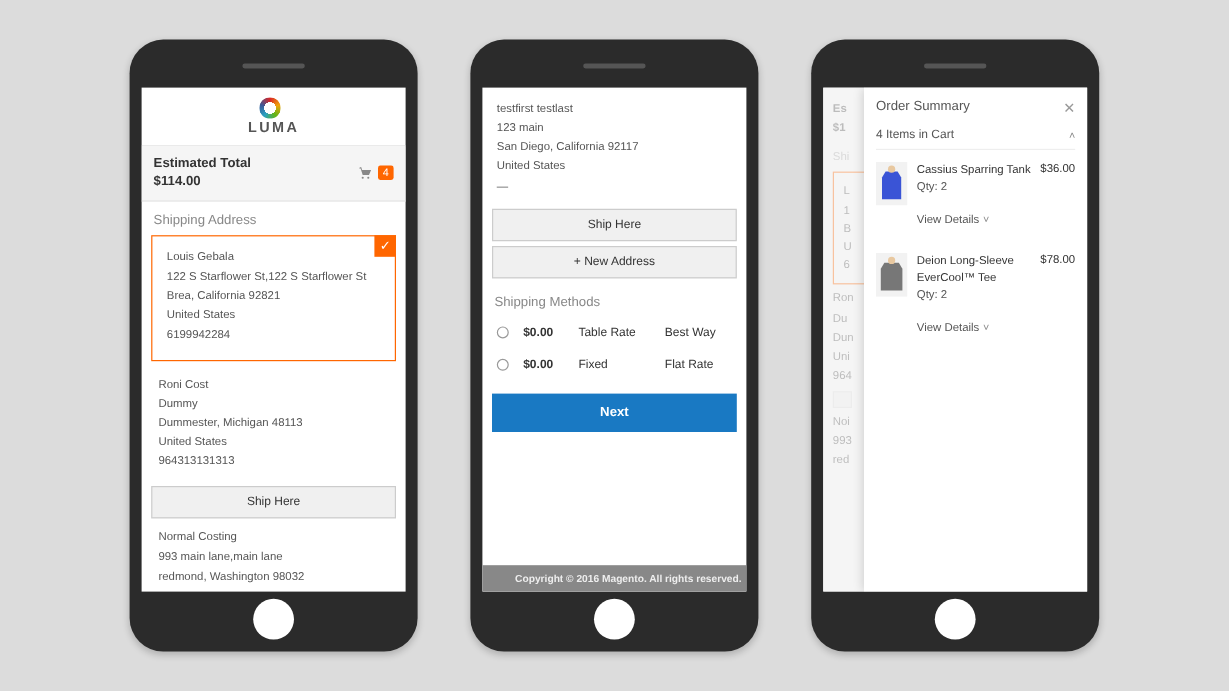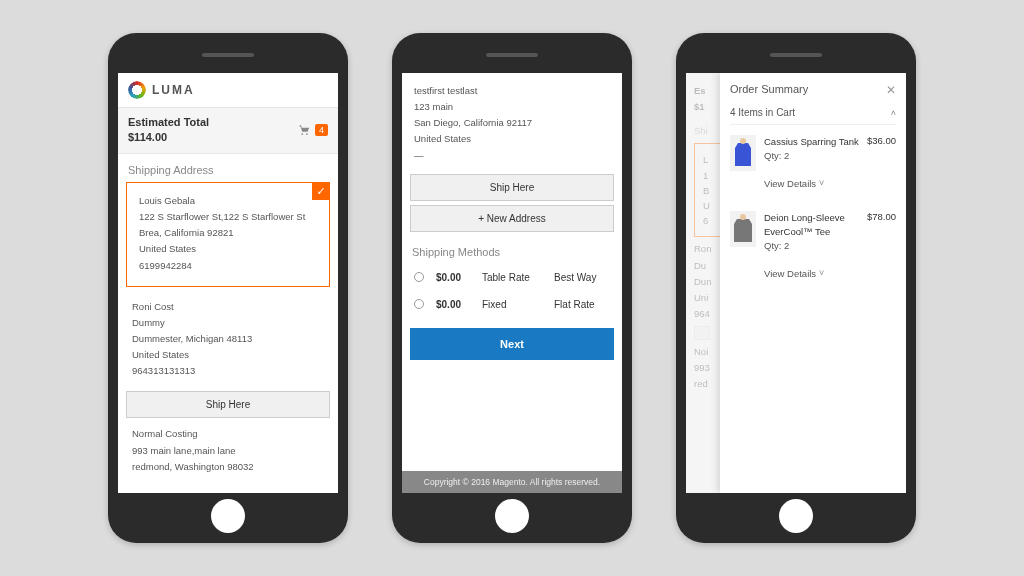--- a/index.html
+++ b/index.html
@@ -46,20 +46,21 @@
     font-size: 10px;
     color: #333;
     position: relative;
   }
 
   
   .header1 {
     display: flex; align-items: center;
     padding: 8px 10px;
     border-bottom: 1px solid #e5e5e5;
+    flex-direction: column;
   }
   .logo-ring {
     width: 18px; height: 18px;
     border-radius: 50%;
     background: conic-gradient(#d92626,#f0a30a,#60b515,#2aa1c2,#3b5998,#d92626);
     mask: radial-gradient(circle, transparent 5px, #000 5px);
     -webkit-mask: radial-gradient(circle, transparent 5px, #000 5px);
     margin-right: 6px;
   }
   .brand { font-weight: 600; letter-spacing: 2px; font-size: 12px; color:#555;}
@@ -108,22 +109,22 @@
   }
   .radio{width:10px;height:10px;border:1px solid #999;border-radius:50%;flex-shrink:0;}
   .mprice{width:34px;font-weight:600;}
   .mname{width:60px;}
   .btn-next{
     margin:10px 8px;background:#1979c3;color:#fff;text-align:center;
     padding:10px 0;font-weight:600;font-size:11px;cursor:pointer;
   }
   .footer{
     position:absolute;bottom:0;left:0;right:0;
-    background:#888;color:#eee;text-align:center;
-    font-size:8.5px;padding:6px 4px;
+    background:#888;color:#eee;text-align:right;
+    font-size:8.5px;padding:6px 4px;font-weight:bold;
   }
 
   
   .p3-under{
     background:#f5f5f5;height:100%;position:relative;
   }
   .p3-under .faint{opacity:.35;font-size:9.5px;color:#555;padding:10px 8px;line-height:1.7;}
   .p3-under .faint .orange-box{
     border:1.5px solid #ff6600;padding:8px;margin:4px 0;line-height:1.6;
   }

